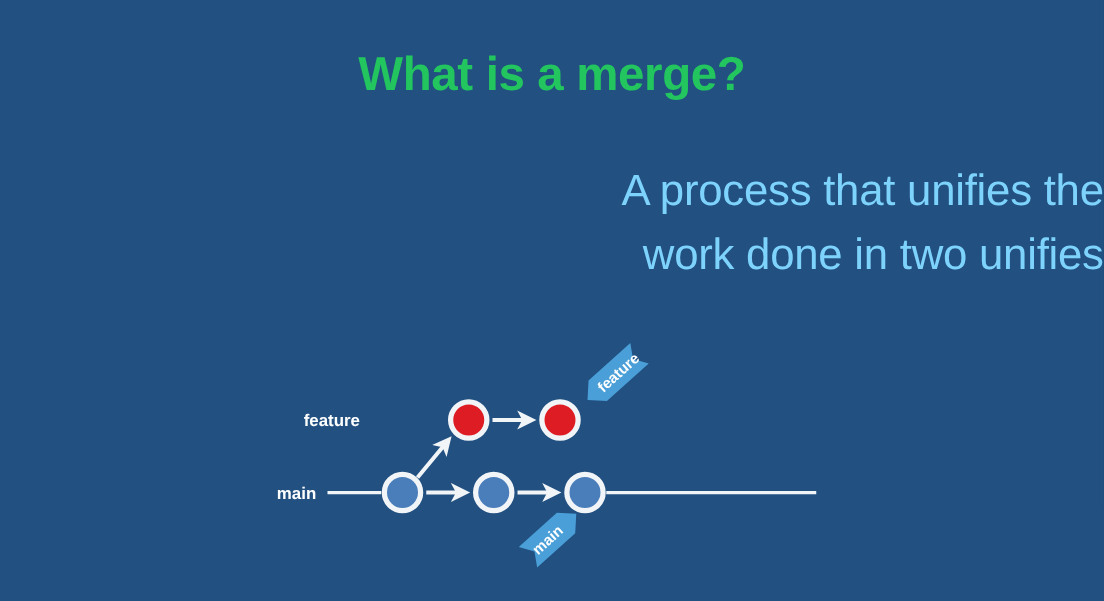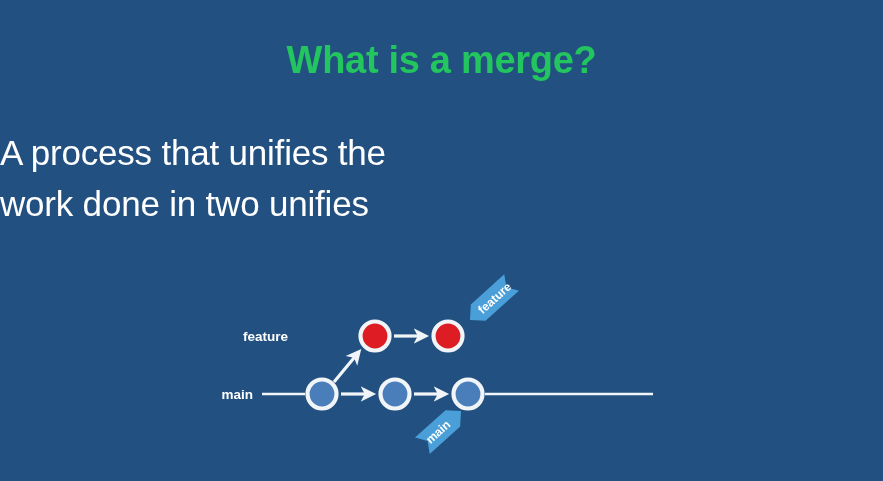--- a/index.html
+++ b/index.html
@@ -32,24 +32,24 @@
     letter-spacing: -0.3px;
     color: #22c55e;
     line-height: 1.2;
     margin-top: 10px;
   }
   #subtitle {
     position: absolute;
     left: 0;
     top: 128px;
     width: 883px;
-    text-align: left;
+    text-align: right;
     font-size: 35px;
     font-weight: normal;
-    color: #ffffff;
+    color: #7dd3fc;
     line-height: 1.45;
     letter-spacing: -0.2px;
   }
   #subtitle .sub-line {
     display: block;
   }
   #diagram {
     position: absolute;
     left: 0;
     top: 0;

